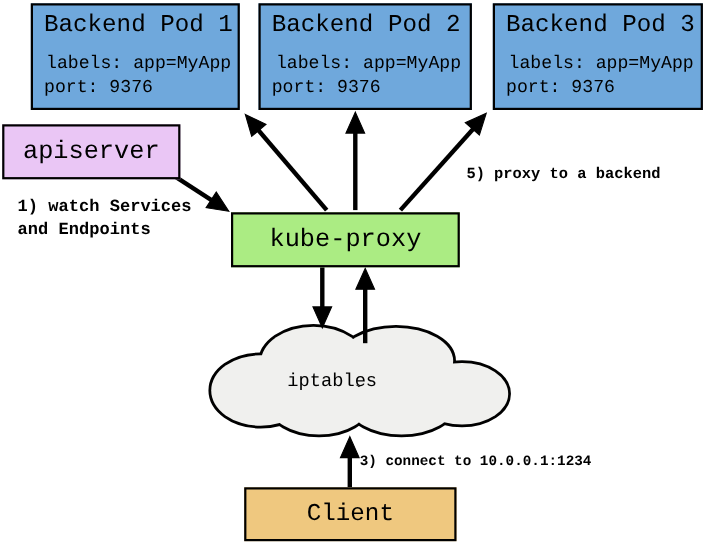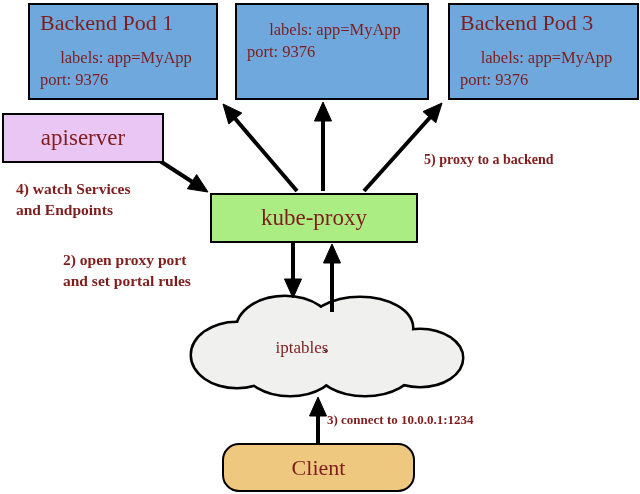--- a/index.html
+++ b/index.html
@@ -2,22 +2,22 @@
 <html><head>
 <meta charset="utf-8">
 <style>
   * { margin: 0; padding: 0; box-sizing: border-box; }
   html, body { background: #ffffff; }
   .canvas {
     position: relative;
     width: 640px;
     height: 494px;
     background: #ffffff;
-    font-family: Liberation Serif, serif;
-    color: #7f1d1d;
+    font-family: Liberation Mono, monospace;
+    color: #000000;
     overflow: hidden;
   }
   .arrow-layer {
     position: absolute;
     left: 0; top: 0;
     width: 640px; height: 494px;
   }
   .node {
     position: absolute;
     border: 2px solid #000;
@@ -137,43 +137,42 @@
       <polygon points="318,397 309.5,416 326.5,416" stroke-width="1"></polygon>
     </g>
   </svg>
 
   <div class="node pod" id="pod1" style="background: rgb(111, 168, 220);">
     <div class="pod-title">Backend Pod 1</div>
     <div class="pod-line first">labels: app=MyApp</div>
     <div class="pod-line">port: 9376</div>
   </div>
   <div class="node pod" id="pod2" style="background: rgb(111, 168, 220);">
+    <div class="pod-title">Backend Pod 2</div>
     <div class="pod-line first">labels: app=MyApp</div>
     <div class="pod-line">port: 9376</div>
   </div>
   <div class="node pod" id="pod3" style="background: rgb(111, 168, 220);">
     <div class="pod-title">Backend Pod 3</div>
     <div class="pod-line first">labels: app=MyApp</div>
     <div class="pod-line">port: 9376</div>
   </div>
 
   <div class="node kube-proxy" style="background: rgb(171, 236, 131);">
     <span>kube-proxy</span>
   </div>
 
   <div class="node apiserver" style="background: rgb(234, 198, 245);">
     <span>apiserver</span>
   </div>
 
   <div class="iptables-label">iptables</div>
 
-  <div class="node client" style="background: rgb(239, 200, 127); border-radius: 17px;">
+  <div class="node client" style="background: rgb(239, 200, 127);">
     <span>Client</span>
   </div>
 
-  <div class="note" id="note1">4) watch Services
+  <div class="note" id="note1">1) watch Services
 and Endpoints</div>
-  <div class="note" id="note2">2) open proxy port
-and set portal rules</div>
   <div class="note" id="note3">3) connect to 10.0.0.1:1234</div>
   <div class="note" id="note5">5) proxy to a backend</div>
 
 </div>
 
 </body></html>

